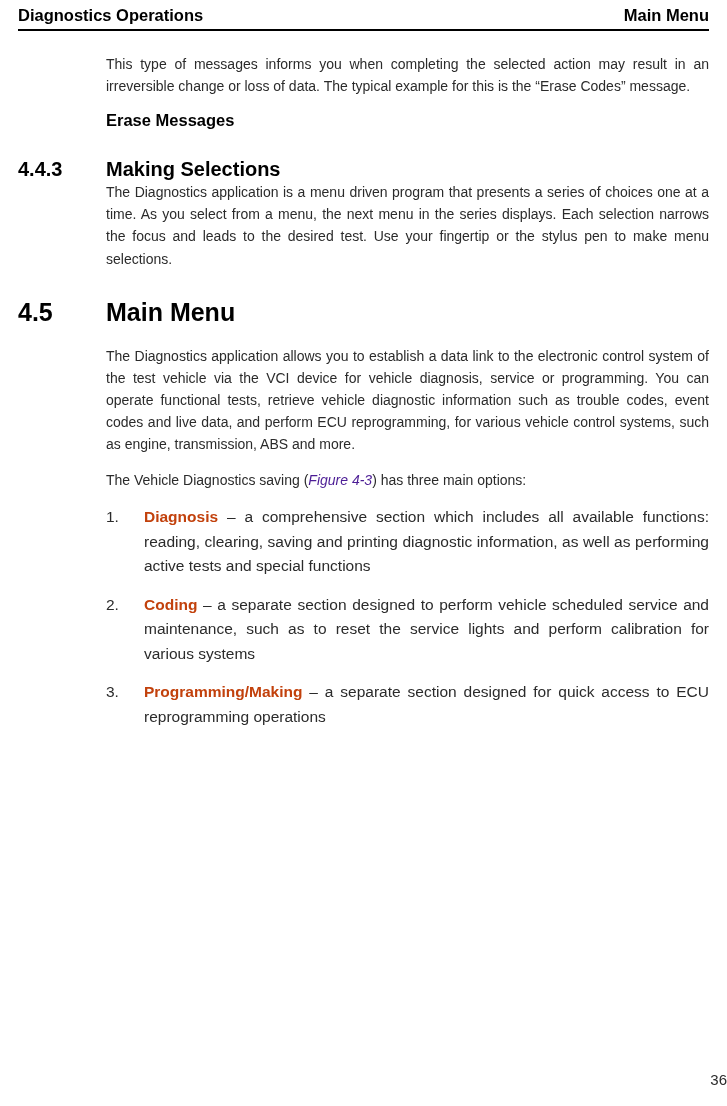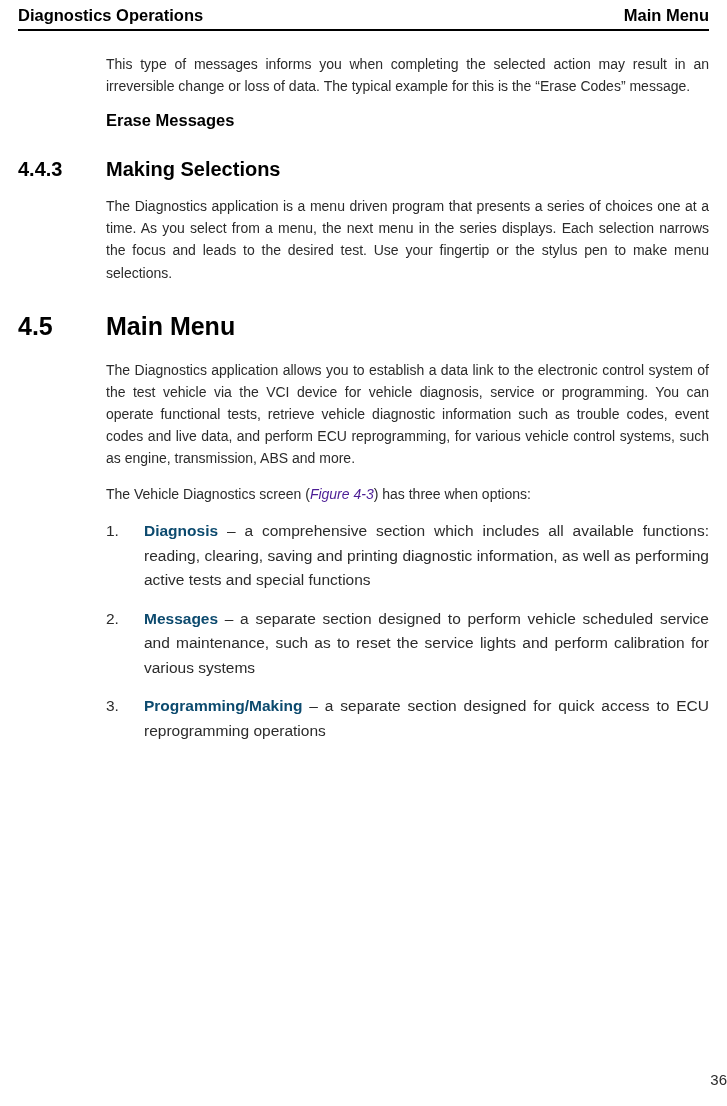--- a/index.html
+++ b/index.html
@@ -46,21 +46,20 @@
       font-size: 14px;
       line-height: 1.58;
       text-align: justify;
       margin-bottom: 14px;
       color: #2b2b2b;
     }
     .h3-row {
       display: flex;
       align-items: baseline;
       margin-top: 28px;
-      margin-bottom: 14px;
       margin-left: -88px;
     }
     .h3-num {
       font-weight: bold;
       font-size: 20px;
       width: 88px;
     }
     .h3-title {
       font-weight: bold;
       font-size: 20px;
@@ -93,21 +92,21 @@
       color: #2b2b2b;
     }
     .list-body {
       font-size: 15.5px;
       line-height: 1.58;
       text-align: justify;
       flex: 1;
       color: #2b2b2b;
     }
     .list-body b {
-      color: #0c4a6e;
+      color: #c2410c;
     }
     .xref {
       color: #4c1d95;
       font-style: italic;
     }
     .page-num {
       position: absolute;
       bottom: 18px;
       left: 0;
       right: 0;
@@ -136,31 +135,31 @@
   </div>
   <p class="para">The Diagnostics application is a menu driven program that presents a series of choices one at a time. As you select from a menu, the next menu in the series displays. Each selection narrows the focus and leads to the desired test. Use your fingertip or the stylus pen to make menu selections.</p>
 
   <div class="h2-row">
     <div class="h2-num">4.5</div>
     <div class="h2-title">Main Menu</div>
   </div>
   <p class="para">The Diagnostics application allows you to establish a data link to the electronic control system of the test vehicle via the VCI device for vehicle diagnosis, service or programming. You can operate functional tests, retrieve vehicle diagnostic information such as trouble codes, event codes and live data, and perform ECU reprogramming, for various vehicle control systems, such as engine, transmission, ABS and more.</p>
 
   <p class="para">
-    <span>The Vehicle Diagnostics screen (</span><span class="xref">Figure 4-3</span><span>) has three when options:</span>
+    <span>The Vehicle Diagnostics saving (</span><span class="xref">Figure 4-3</span><span>) has three main options:</span>
   </p>
 
   <div class="list-item">
     <div class="list-num">1.</div>
     <div class="list-body"><b>Diagnosis</b><span> – a comprehensive section which includes all available functions: reading, clearing, saving and printing diagnostic information, as well as performing active tests and special functions</span></div>
   </div>
 
   <div class="list-item">
     <div class="list-num">2.</div>
-    <div class="list-body"><b>Messages</b><span> – a separate section designed to perform vehicle scheduled service and maintenance, such as to reset the service lights and perform calibration for various systems</span></div>
+    <div class="list-body"><b>Coding</b><span> – a separate section designed to perform vehicle scheduled service and maintenance, such as to reset the service lights and perform calibration for various systems</span></div>
   </div>
 
   <div class="list-item">
     <div class="list-num">3.</div>
     <div class="list-body"><b>Programming/Making</b><span> – a separate section designed for quick access to ECU reprogramming operations</span></div>
   </div>
 
 </div>
 
 <div class="page-num">36</div>

